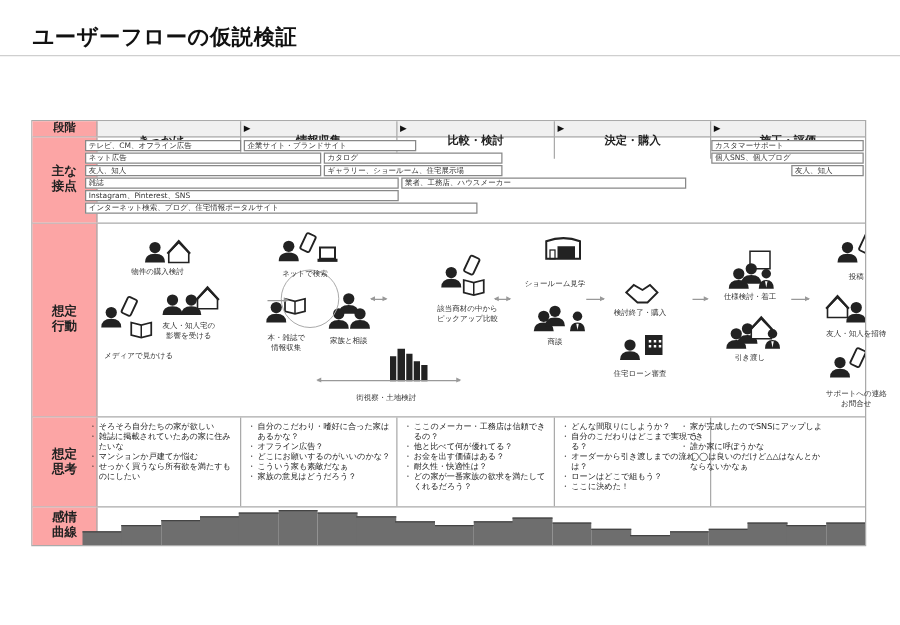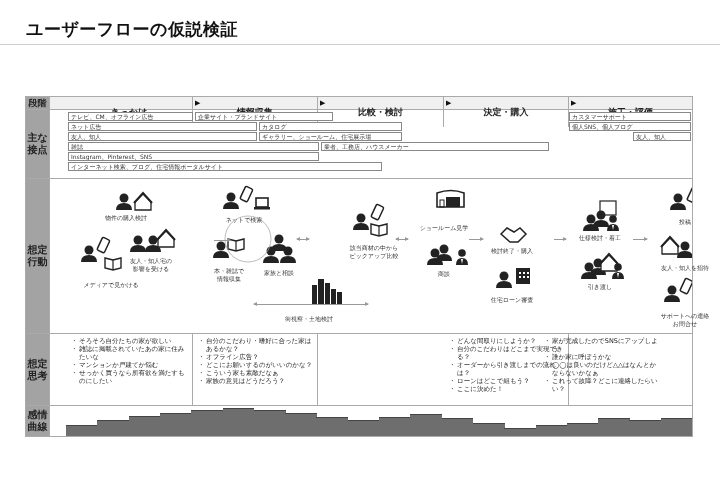--- a/index.html
+++ b/index.html
@@ -4,21 +4,21 @@
 <style>
   * { box-sizing: border-box; margin: 0; padding: 0; }
   html, body { width: 720px; height: 500px; background: #ffffff; overflow: hidden; }
   body { font-family: "DejaVu Sans", "Liberation Sans", sans-serif; color: #222; position: relative; }
   .title { position: absolute; left: 26px; top: 18px; font-size: 17px; font-weight: bold; letter-spacing: 0.5px; color: #111; }
   .title-rule { position: absolute; left: 0; top: 44px; width: 720px; height: 1px; background: #cfcfcf; }
 
   .grid { position: absolute; left: 25px; top: 96px; width: 668px; height: 341px; border: 1px solid #aaa; }
   .row { position: absolute; left: 0; width: 666px; border-bottom: 1px solid #aaa; }
   .row:last-child { border-bottom: none; }
-  .rlabel { position: absolute; left: 0; top: 0; width: 24px; height: 100%; background: #a3a3a3; border-right: 1px solid #aaa;
+  .rlabel { position: absolute; left: 0; top: 0; width: 52px; height: 100%; background: #fca5a5; border-right: 1px solid #aaa;
             display: flex; align-items: center; justify-content: center; text-align: center; font-size: 10px; font-weight: bold; line-height: 1.2; }
   .hdr { top: 0; height: 13px; background: #f0f0f0; }
   .hdr .rlabel { font-size: 9px; }
   .stage { position: absolute; top: 0; height: 30px; font-size: 9px; font-weight: bold; display: flex; align-items: center; justify-content: center; border-right: 1px solid #aaa; }
   .stage:last-child { border-right: none; }
   .stage .arrow { position: absolute; left: 2px; top: 2px; font-size: 7px; color: #111; }
 
   .touch { top: 13px; height: 69px; }
   .tp { position: absolute; height: 9px; border: 1px solid #888; background: #fff; font-size: 6px; line-height: 7px; padding-left: 2px; white-space: nowrap; overflow: hidden; color: #333; }
 
@@ -312,35 +312,43 @@
       </div>
     <div class="th-col" style="left:167px;width:125px;">
         <ul id="th-1">
           <li>自分のこだわり・嗜好に合った家はあるかな？</li>
           <li>オフライン広告？</li>
           <li>どこにお願いするのがいいのかな？</li>
           <li>こういう家も素敵だなぁ</li>
           <li>家族の意見はどうだろう？</li>
         </ul>
       </div>
+    <div class="th-col" style="left:292px;width:126px;">
+        <ul id="th-2">
+          <li>ここのメーカー・工務店は信頼できるの？</li>
+          <li>他と比べて何が優れてる？</li>
+          <li>お金を出す価値はある？</li>
+          <li>耐久性・快適性は？</li>
+          <li>どの家が一番家族の欲求を満たしてくれるだろう？</li>
+        </ul>
+      </div>
     <div class="th-col" style="left:418px;width:125px;">
         <ul id="th-3">
           <li>どんな間取りにしようか？</li>
           <li>自分のこだわりはどこまで実現できる？</li>
           <li>オーダーから引き渡しまでの流れは？</li>
           <li>ローンはどこで組もう？</li>
           <li>ここに決めた！</li>
         </ul>
       </div>
     <div class="th-col" style="left:513px;width:123px;">
         <ul id="th-4">
           <li>家が完成したのでSNSにアップしよう</li>
           <li>誰か家に呼ぼうかな</li>
           <li>◯◯は良いのだけど△△はなんとかならないかなぁ</li>
-          <li>これって故障？どこに連絡したらいい？</li>
         </ul>
       </div>
   </div>
 
   <div class="row emotion">
     <div class="rlabel" style="white-space:pre-line;">感情
 曲線</div>
     <div class="emo-canvas" id="emo">
         <div class="emo-bar" style="left: 0px; width: 31.8px; height: 11px;"></div>
         <div class="emo-bar" style="left: 31.3px; width: 31.8px; height: 16px;"></div>

